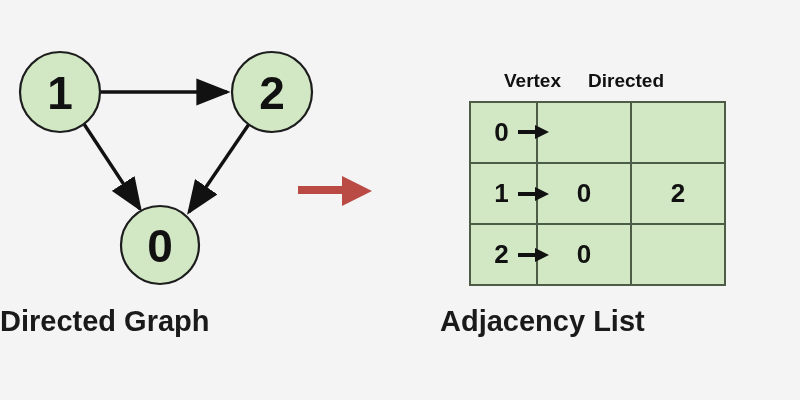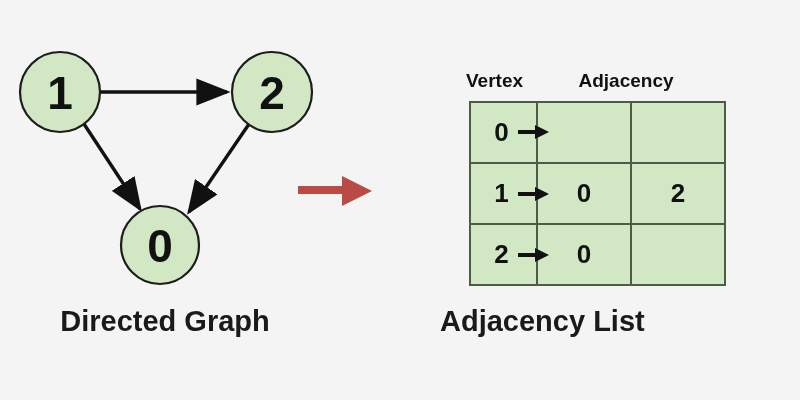--- a/index.html
+++ b/index.html
@@ -47,21 +47,20 @@
     font-family: "Liberation Sans", sans-serif;
     font-size: 29px;
     font-weight: 600;
     color: #1a1a1a;
     white-space: nowrap;
   }
   #caption-graph {
     left: 0;
     top: 305px;
     width: 330px;
-    text-align: center;
   }
   #caption-list {
     left: 440px;
     top: 305px;
     width: 310px;
     text-align: left;
   }
 
   
   #list-panel {
@@ -73,24 +72,24 @@
   }
   .col-header {
     position: absolute;
     font-family: "Liberation Sans", sans-serif;
     font-size: 19px;
     font-weight: bold;
     color: #111111;
     white-space: nowrap;
   }
   #header-vertex {
-    left: 466px;
+    left: 487px;
     top: 70px;
     width: 74px;
-    text-align: left;
+    text-align: right;
   }
   #header-neighbour {
     left: 534px;
     top: 70px;
     width: 184px;
     text-align: center;
   }
 
   #adj-table {
     position: absolute;
@@ -174,21 +173,21 @@
 
   <svg style="position:absolute; left:292px; top:168px;" width="92" height="46" viewBox="0 0 92 46">
     <rect x="6" y="18" width="48" height="8" fill="#b94a44"></rect>
     <path d="M50,8 L80,23 L50,38 z" fill="#b94a44"></path>
   </svg>
 
   <div id="list-panel">
 
     <div class="col-header" id="header-vertex">Vertex</div>
 
-    <div class="col-header" id="header-neighbour">Adjacency</div>
+    <div class="col-header" id="header-neighbour">Directed</div>
 
     <table id="adj-table">
       <tbody>
         <tr>
           <td class="c-vertex vertex-cell">
             <span class="vnum">0</span>
           </td>
           <td class="c-n1"></td>
           <td class="c-n2"></td>
         </tr>

